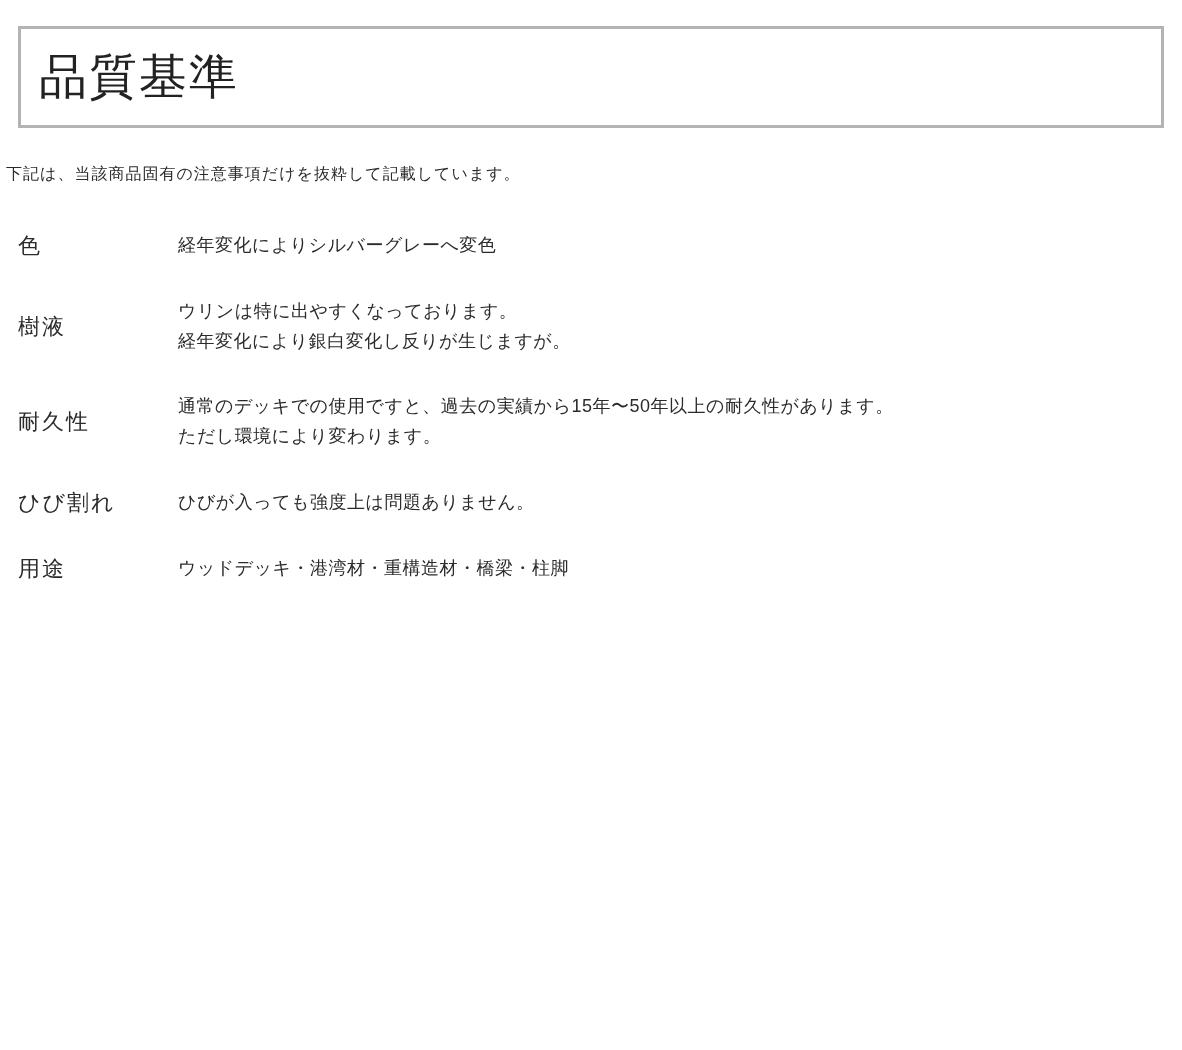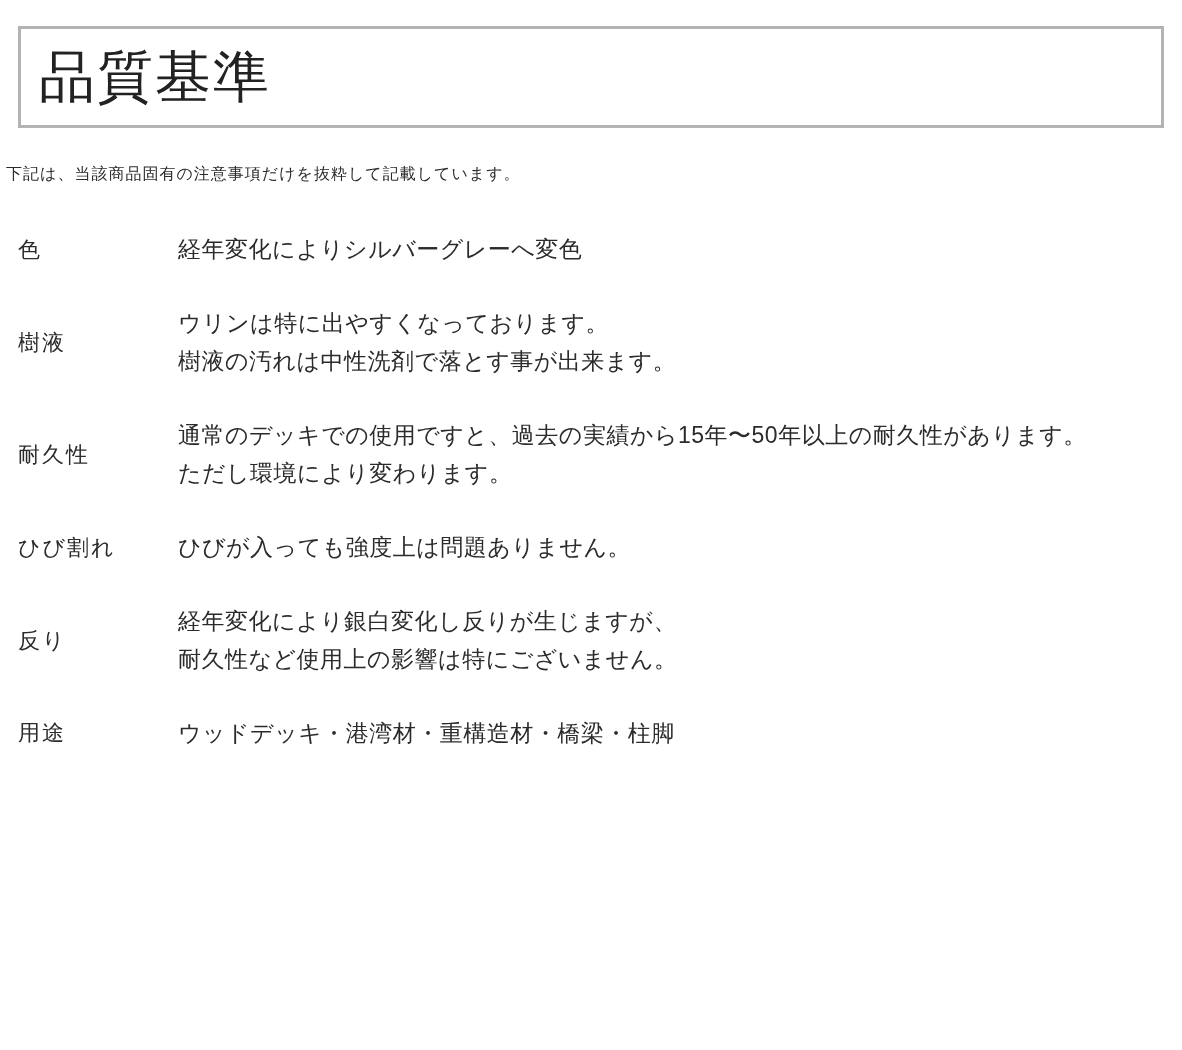--- a/index.html
+++ b/index.html
@@ -25,21 +25,21 @@
   .title-box {
     margin: 26px 18px 0 18px;
     border: 3px solid #b3b3b3;
     height: 102px;
     box-sizing: border-box;
     display: flex;
     align-items: center;
     padding-left: 18px;
   }
   .title-text {
-    font-size: 56px;
+    font-size: 48px;
     letter-spacing: 2px;
     color: #222222;
     font-weight: normal;
     line-height: 1;
   }
   .intro {
     margin: 36px 0 0 6px;
     font-size: 16px;
     color: #2b2b2b;
     letter-spacing: 1px;
@@ -57,21 +57,21 @@
     text-align: left;
     font-weight: normal;
     font-size: 22px;
     color: #2b2b2b;
     padding: 18px 0 18px 18px;
     letter-spacing: 2px;
     vertical-align: middle;
     white-space: nowrap;
   }
   .spec-table td {
-    font-size: 23px;
+    font-size: 18px;
     color: #2b2b2b;
     padding: 18px 10px 18px 0;
     letter-spacing: 0.5px;
     line-height: 1.65;
     vertical-align: middle;
     margin-left: 41px;
   }
   .cell-line {
     display: block;
   }
@@ -94,46 +94,39 @@
         <th>色</th>
         <td>
           <span class="cell-line">経年変化によりシルバーグレーへ変色</span>
         </td>
       </tr>
 
       <tr>
         <th>樹液</th>
         <td>
           <span class="cell-line">ウリンは特に出やすくなっております。</span>
-          <span class="cell-line">樹液の汚れは中性洗剤で落とす事が出来ます。</span>
+          <span class="cell-line">経年変化により銀白変化し反りが生じますが。</span>
         </td>
       </tr>
 
       <tr>
         <th>耐久性</th>
         <td>
           <span class="cell-line">通常のデッキでの使用ですと、過去の実績から15年〜50年以上の耐久性があります。</span>
           <span class="cell-line">ただし環境により変わります。</span>
         </td>
       </tr>
 
       <tr>
         <th>ひび割れ</th>
         <td>
           <span class="cell-line">ひびが入っても強度上は問題ありません。</span>
         </td>
       </tr>
 
-      <tr>
-        <th>反り</th>
-        <td>
-          <span class="cell-line">経年変化により銀白変化し反りが生じますが、</span>
-          <span class="cell-line">耐久性など使用上の影響は特にございません。</span>
-        </td>
-      </tr>
 
 
       <tr>
         <th>用途</th>
         <td>
           <span class="cell-line">ウッドデッキ・港湾材・重構造材・橋梁・柱脚</span>
         </td>
       </tr>
 
     </tbody>

